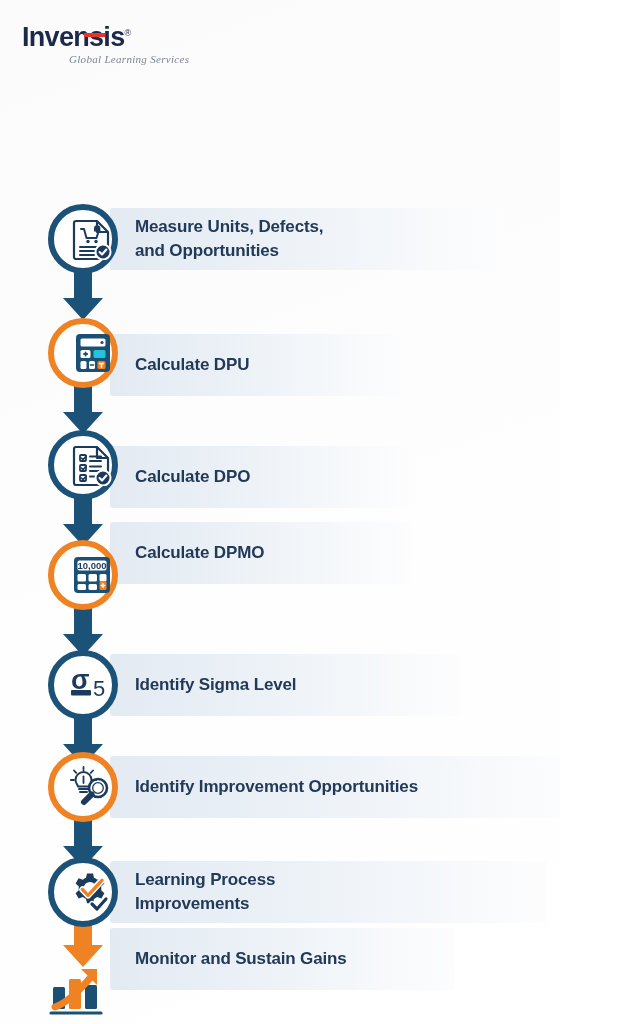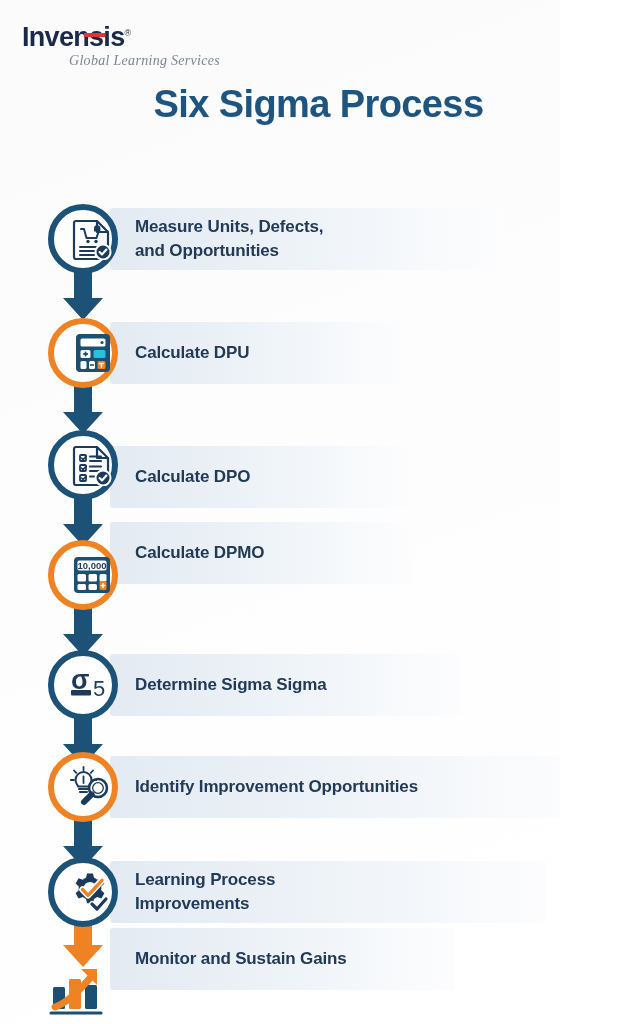--- a/index.html
+++ b/index.html
@@ -53,21 +53,21 @@
     vertical-align: super;
     font-weight: normal;
     color: #1b2a4a;
   }
   .logo-tag {
     position: absolute;
     left: 47px;
     top: 29px;
     font-family: "Liberation Serif", serif;
     font-style: italic;
-    font-size: 14px;
+    font-size: 11px;
     letter-spacing: 0.3px;
     color: #7b8594;
     white-space: nowrap;
   }
 
   
   .title {
     position: absolute;
     left: 0;
     top: 80px;
@@ -158,21 +158,20 @@
 <div class="page">
 
   <div class="logo">
     <div class="logo-word"><span>Invensis</span><span class="logo-reg">®</span>
       <span class="logo-bar"></span>
     </div>
     <div class="logo-tag">Global Learning Services</div>
   </div>
 
   <div class="title">
-    <span class="title-line">Six Sigma Process</span>
   </div>
 
   <div class="flow">
 
     <div class="step">
       <div class="bar" style="top: 208px; width: 392px;">
         <div class="bar-label">Measure Units, Defects,
 and Opportunities</div>
       </div>
       <div class="circle navy" style="left:48px; top:204px;">
@@ -191,21 +190,21 @@
         </span>
       </div>
       <div class="connector" style="left:55px; top:270px;">
         <svg width="56" height="56" viewBox="0 0 56 56">
           <path d="M19 0 h18 v28 h11 L28 50 L8 28 h11 z" fill="#1c5278"></path>
         </svg>
       </div>
     </div>
 
     <div class="step">
-      <div class="bar" style="top: 322px; width: 297px;">
+      <div class="bar" style="top: 334px; width: 297px;">
         <div class="bar-label">Calculate DPU</div>
       </div>
       <div class="circle orange" style="left:48px; top:318px;">
         <span>
           <svg width="38" height="42" viewBox="0 0 38 42">
             <rect x="2" y="2" width="34" height="38" rx="4" fill="#1b4f73"></rect>
             <rect x="6.5" y="6.5" width="25" height="8" rx="1.6" fill="#ffffff"></rect>
             <circle cx="28" cy="10.5" r="1.6" fill="#1b4f73"></circle>
             <rect x="6.5" y="18" width="10" height="8" rx="1.6" fill="#ffffff"></rect>
             <path d="M10 22 h3.2 M11.6 20.4 v3.2" stroke="#1b4f73" stroke-width="1.8" stroke-linecap="round"></path>
@@ -275,21 +274,21 @@
       </div>
       <div class="connector" style="left:55px; top:606px;">
         <svg width="56" height="56" viewBox="0 0 56 56">
           <path d="M19 0 h18 v28 h11 L28 50 L8 28 h11 z" fill="#1c5278"></path>
         </svg>
       </div>
     </div>
 
     <div class="step">
       <div class="bar" style="top: 654px; width: 352px;">
-        <div class="bar-label">Determine Sigma Sigma</div>
+        <div class="bar-label">Identify Sigma Level</div>
       </div>
       <div class="circle navy" style="left:48px; top:650px;">
         <span>
           <svg width="44" height="40" viewBox="0 0 44 40">
             <text x="3" y="24" font-family="Liberation Sans, sans-serif" font-size="27" font-weight="bold" fill="#1b3a5c">σ</text>
             <rect x="3" y="25" width="20" height="5.5" rx="1" fill="#1b3a5c"></rect>
             <text x="25" y="31" font-family="Liberation Sans, sans-serif" font-size="22" fill="#1b3a5c">5</text>
           </svg>
         </span>
       </div>

